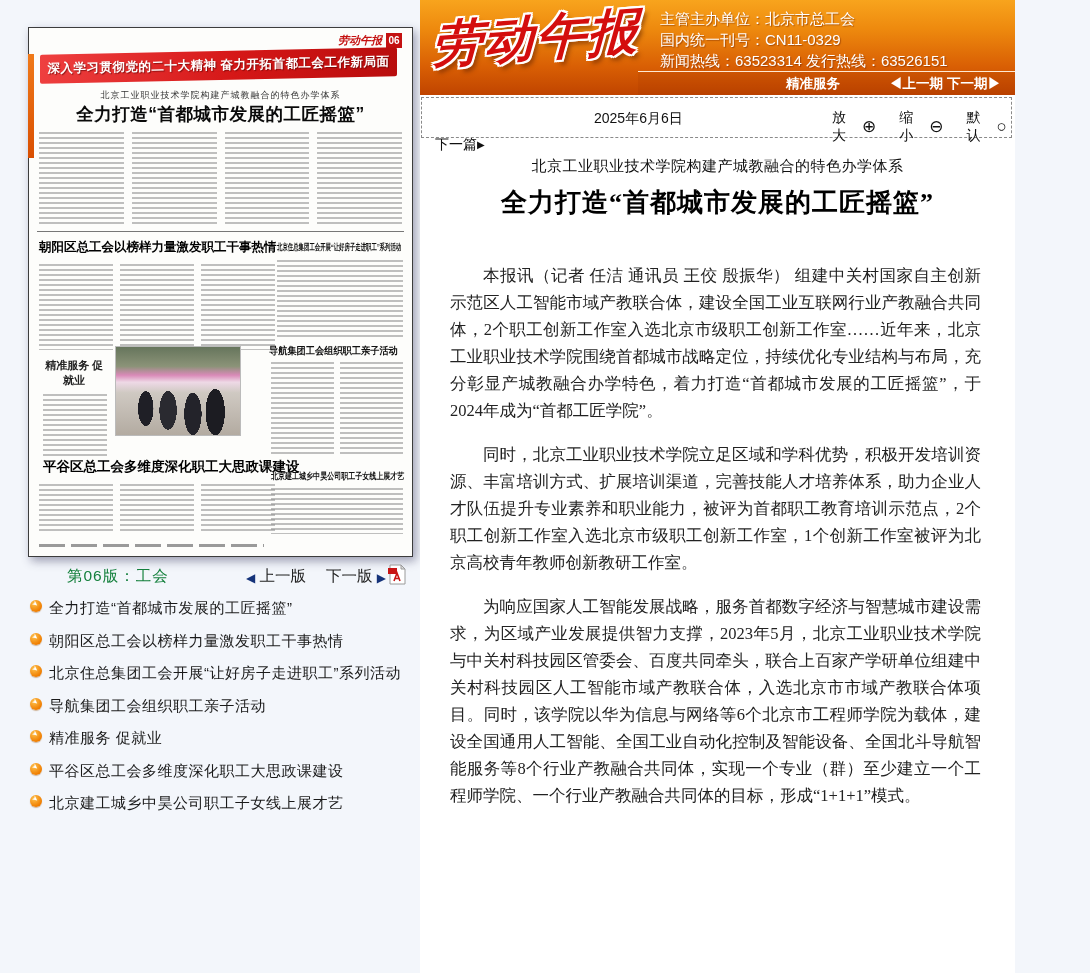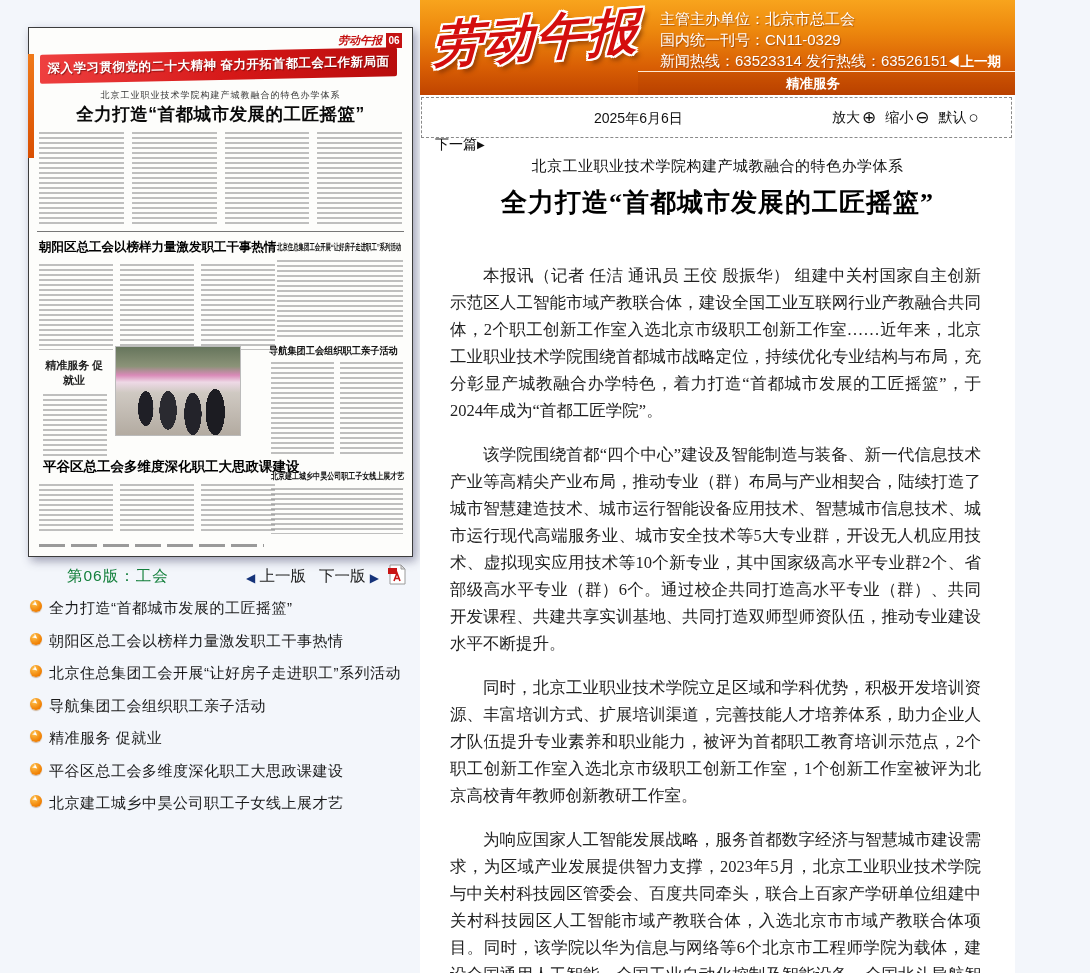--- a/index.html
+++ b/index.html
@@ -20,30 +20,30 @@
     transform:rotate(-4deg) skewX(-6deg);transform-origin:left center;white-space:nowrap;
     text-shadow:-2px -2px 0 #fff,2px -2px 0 #fff,-2px 2px 0 #fff,2px 2px 0 #fff,
       -2px 0 0 #fff,2px 0 0 #fff,0 -2px 0 #fff,0 2px 0 #fff,4px 5px 4px rgba(90,30,0,.55);
   }
   .head-info{position:absolute;left:240px;top:8px;color:#fff;font-weight:400;
     font-size:15px;line-height:21px;text-shadow:1px 1px 1px rgba(120,40,0,.55);}
   .head-nav{position:absolute;left:218px;right:0;bottom:0;height:23px;
     border-top:1px solid #ffe9d2;display:flex;align-items:center;
     color:#fff;font-weight:700;font-size:13.5px;background:rgba(120,30,0,.08);}
   .head-nav .page-nav{margin-left:148px;cursor:pointer;}
-  .head-nav .issue-nav{margin-left:auto;margin-right:14px;display:flex;gap:26px;flex-direction:column;}
+  .head-nav .issue-nav{margin-left:auto;margin-right:14px;display:flex;gap:4px;}
   .head-nav .issue-nav span{cursor:pointer;}
   
   .toolbar{position:relative;margin:2px 0 0 1px;width:591px;height:41px;
     border:1px dashed #8a8a8a;box-sizing:border-box;background:#fff;
     font-size:14px;color:#111;}
   .tb-next{position:absolute;left:13px;top:12px;cursor:pointer;margin-top:26px;}
   .tb-next .arr{font-size:10px;position:relative;top:-1px;}
   .tb-date{position:absolute;left:172px;top:12px;}
-  .tb-zoom{position:absolute;left:410px;top:11px;display:flex;align-items:center;gap:2px;}
+  .tb-zoom{position:absolute;left:410px;top:11px;display:flex;align-items:center;gap:16px;}
   .tb-zoom .zi{font-size:17px;line-height:16px;margin-right:7px;cursor:pointer;}
   
   .a-kicker{margin-top:19px;text-align:center;font-size:15px;color:#111;
     font-family:"Liberation Serif",serif;letter-spacing:.5px;}
   .a-title{margin:9px 0 0;text-align:center;font-size:26px;font-weight:700;color:#000;
     font-family:"Liberation Serif",serif;letter-spacing:1px;}
   .a-body{margin-top:42px;padding:0 30px 40px 26px;
     font-family:"Liberation Serif",serif;font-size:16.5px;line-height:27px;color:#222;
     text-align:justify;}
   .a-body p{margin:0 4px 17px;text-indent:2em;}
@@ -101,21 +101,21 @@
   .p-cols-bot div{flex:1;}
   .p-h7{position:absolute;left:242px;top:442px;width:134px;
     font-size:9px;font-weight:900;color:#111;white-space:nowrap;
     font-family:"Liberation Serif",serif;transform:scaleX(.78);transform-origin:left center;}
   .p-col-right3{position:absolute;left:242px;top:460px;width:132px;height:46px;}
   .p-foot{position:absolute;left:10px;bottom:9px;width:225px;height:3px;
     background:repeating-linear-gradient(90deg,#9a9a9a 0 26px,transparent 26px 32px);}
   
   .cap-row{position:absolute;left:0;top:564px;width:420px;height:26px;font-size:15.5px;}
   .cap{position:absolute;left:67px;top:2px;color:#15803d;letter-spacing:1px;}
-  .pageturn{position:absolute;left:246px;top:2px;color:#222;display:flex;gap:13px;}
+  .pageturn{position:absolute;left:246px;top:2px;color:#222;display:flex;gap:20px;}
   .pageturn .pt{cursor:pointer;}
   .pageturn .arr{color:#15337a;font-size:12px;position:relative;top:1px;}
   .pdf-link{position:absolute;left:388px;top:0px;width:18px;height:21px;cursor:pointer;}
   
   .alist{position:absolute;left:28px;top:598px;width:386px;list-style:none;margin:0;padding:0;}
   .alist li{display:flex;align-items:flex-start;margin-bottom:12.5px;cursor:pointer;}
   .bullet{flex:0 0 12px;width:12px;height:12px;border-radius:50%;margin:2px 7px 0 2px;
     background:radial-gradient(circle at 35% 30%,#ffc24d,#ef7d00 70%);position:relative;
     box-shadow:0 1px 1px rgba(150,80,0,.4);}
   .bullet::after{content:"➤";position:absolute;left:2.2px;top:0.4px;font-size:7px;color:#fff;
@@ -243,18 +243,17 @@
       <span>默认</span>
         <span class="zi">○</span>
     </span>
   </div>
 
   <div class="a-kicker">北京工业职业技术学院构建产城教融合的特色办学体系</div>
   <h1 class="a-title">全力打造“首都城市发展的工匠摇篮”</h1>
 
   <div class="a-body">
     <p>本报讯（记者 任洁 通讯员 王佼 殷振华） 组建中关村国家自主创新示范区人工智能市域产教联合体，建设全国工业互联网行业产教融合共同体，2个职工创新工作室入选北京市级职工创新工作室……近年来，北京工业职业技术学院围绕首都城市战略定位，持续优化专业结构与布局，充分彰显产城教融合办学特色，着力打造“首都城市发展的工匠摇篮”，于2024年成为“首都工匠学院”。</p>
-    <p>该学院围绕首都“四个中心”建设及智能制造与装备、新一代信息技术产业等高精尖产业布局，推动专业（群）布局与产业相契合，陆续打造了城市智慧建造技术、城市运行智能设备应用技术、智慧城市信息技术、城市运行现代高端服务业、城市安全技术等5大专业群，开设无人机应用技术、虚拟现实应用技术等10个新专业，其中国家级高水平专业群2个、省部级高水平专业（群）6个。通过校企共同打造高水平专业（群）、共同开发课程、共建共享实训基地、共同打造双师型师资队伍，推动专业建设水平不断提升。</p>
     <p>同时，北京工业职业技术学院立足区域和学科优势，积极开发培训资源、丰富培训方式、扩展培训渠道，完善技能人才培养体系，助力企业人才队伍提升专业素养和职业能力，被评为首都职工教育培训示范点，2个职工创新工作室入选北京市级职工创新工作室，1个创新工作室被评为北京高校青年教师创新教研工作室。</p>
     <p>为响应国家人工智能发展战略，服务首都数字经济与智慧城市建设需求，为区域产业发展提供智力支撑，2023年5月，北京工业职业技术学院与中关村科技园区管委会、百度共同牵头，联合上百家产学研单位组建中关村科技园区人工智能市域产教联合体，入选北京市市域产教联合体项目。同时，该学院以华为信息与网络等6个北京市工程师学院为载体，建设全国通用人工智能、全国工业自动化控制及智能设备、全国北斗导航智能服务等8个行业产教融合共同体，实现一个专业（群）至少建立一个工程师学院、一个行业产教融合共同体的目标，形成“1+1+1”模式。</p>
 
   </div>
 </div>
 
 </body></html>

